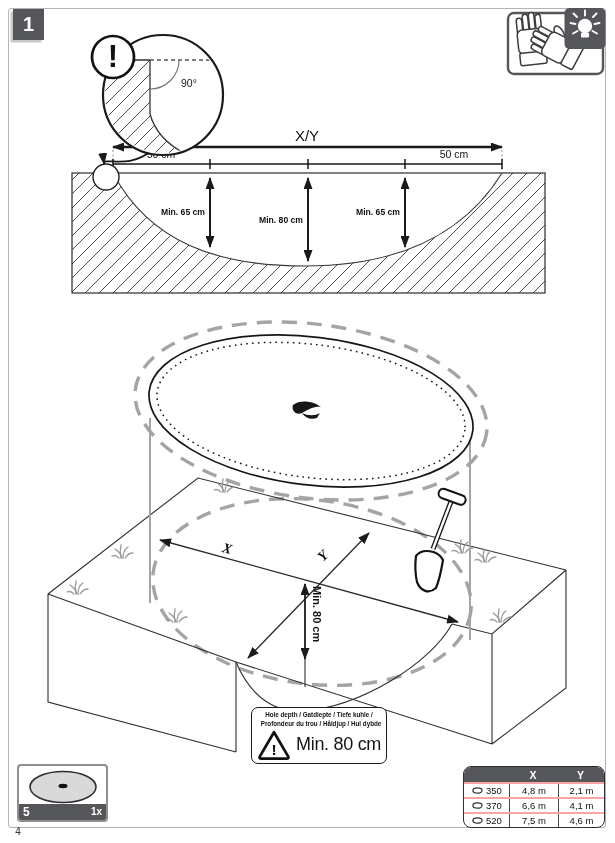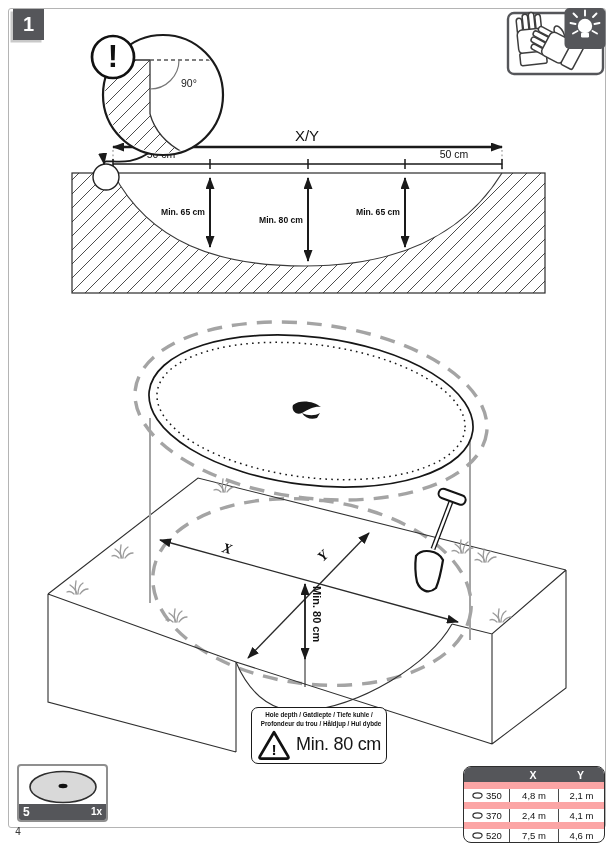--- a/index.html
+++ b/index.html
@@ -25,21 +25,21 @@
   
   .part-box{position:absolute;left:17px;top:764px;width:91px;height:58px;background:#fff;
        border:2px solid #8f8f8f;border-radius:4px;box-sizing:border-box;overflow:hidden;}
   .part-strip{position:absolute;left:0;right:0;bottom:0;height:16px;background:#55565a;color:#fff;}
   .part-strip .pn{position:absolute;left:4px;top:1px;font-size:12px;font-weight:bold;}
   .part-strip .qty{position:absolute;right:4px;top:2px;font-size:10px;font-weight:bold;}
 
   
   .size-table{position:absolute;left:463px;top:766px;width:140px;background:#fff;
        border:1.5px solid #2e2e2e;border-radius:8px;overflow:hidden;}
-  .st-row{display:flex;align-items:center;height:13px;border-top:7px solid #fca5a5;
+  .st-row{display:flex;align-items:center;height:13px;border-top:2px solid #fca5a5;
        font-size:9.5px;color:#111;}
   .st-row.head{height:15px;background:#55565a;color:#fff;border-top:none;
        font-weight:700;font-size:10.5px;}
   .st-c1{width:45px;display:flex;align-items:center;gap:3px;padding-left:8px;box-sizing:border-box;}
   .st-c2{width:48px;text-align:center;border-left:1px solid #4a4a4a;align-self:stretch;
        display:flex;align-items:center;justify-content:center;}
   .st-c3{flex:1;text-align:center;border-left:1px solid #4a4a4a;align-self:stretch;
        display:flex;align-items:center;justify-content:center;}
   .st-row.head .st-c2,.st-row.head .st-c3{border-left:none;}
 </style>
@@ -228,21 +228,21 @@
     <div class="st-c2">4,8 m</div>
     <div class="st-c3">2,1 m</div>
   </div>
   <div class="st-row">
     <div class="st-c1">
       <svg width="11" height="7" viewBox="0 0 11 7">
         <ellipse cx="5.5" cy="3.5" rx="4.6" ry="2.7" fill="none" stroke="#333" stroke-width="1.2"></ellipse>
         </svg>
       <span>370</span>
     </div>
-    <div class="st-c2">2,4 m</div>
+    <div class="st-c2">6,6 m</div>
     <div class="st-c3">4,1 m</div>
   </div>
   <div class="st-row">
     <div class="st-c1">
       <svg width="11" height="7" viewBox="0 0 11 7">
         <ellipse cx="5.5" cy="3.5" rx="4.6" ry="2.7" fill="none" stroke="#333" stroke-width="1.2"></ellipse>
         </svg>
       <span>520</span>
     </div>
     <div class="st-c2">7,5 m</div>

